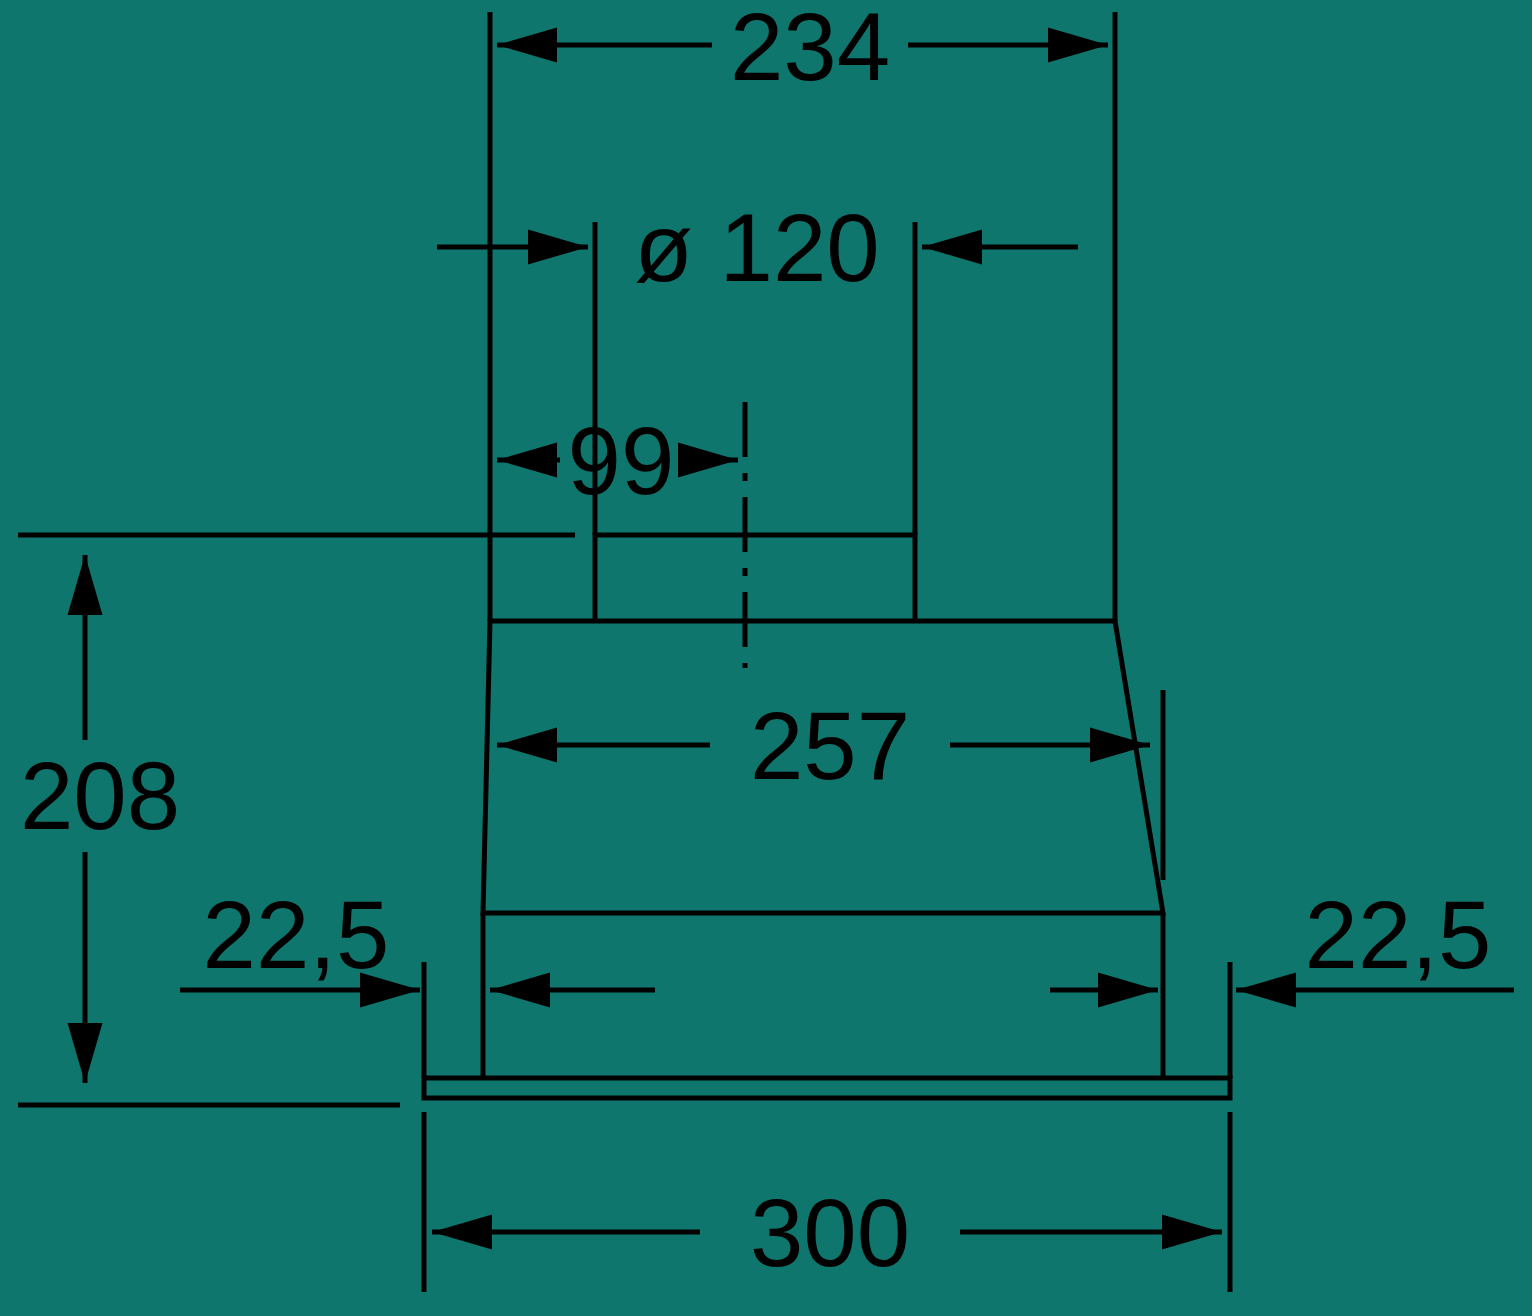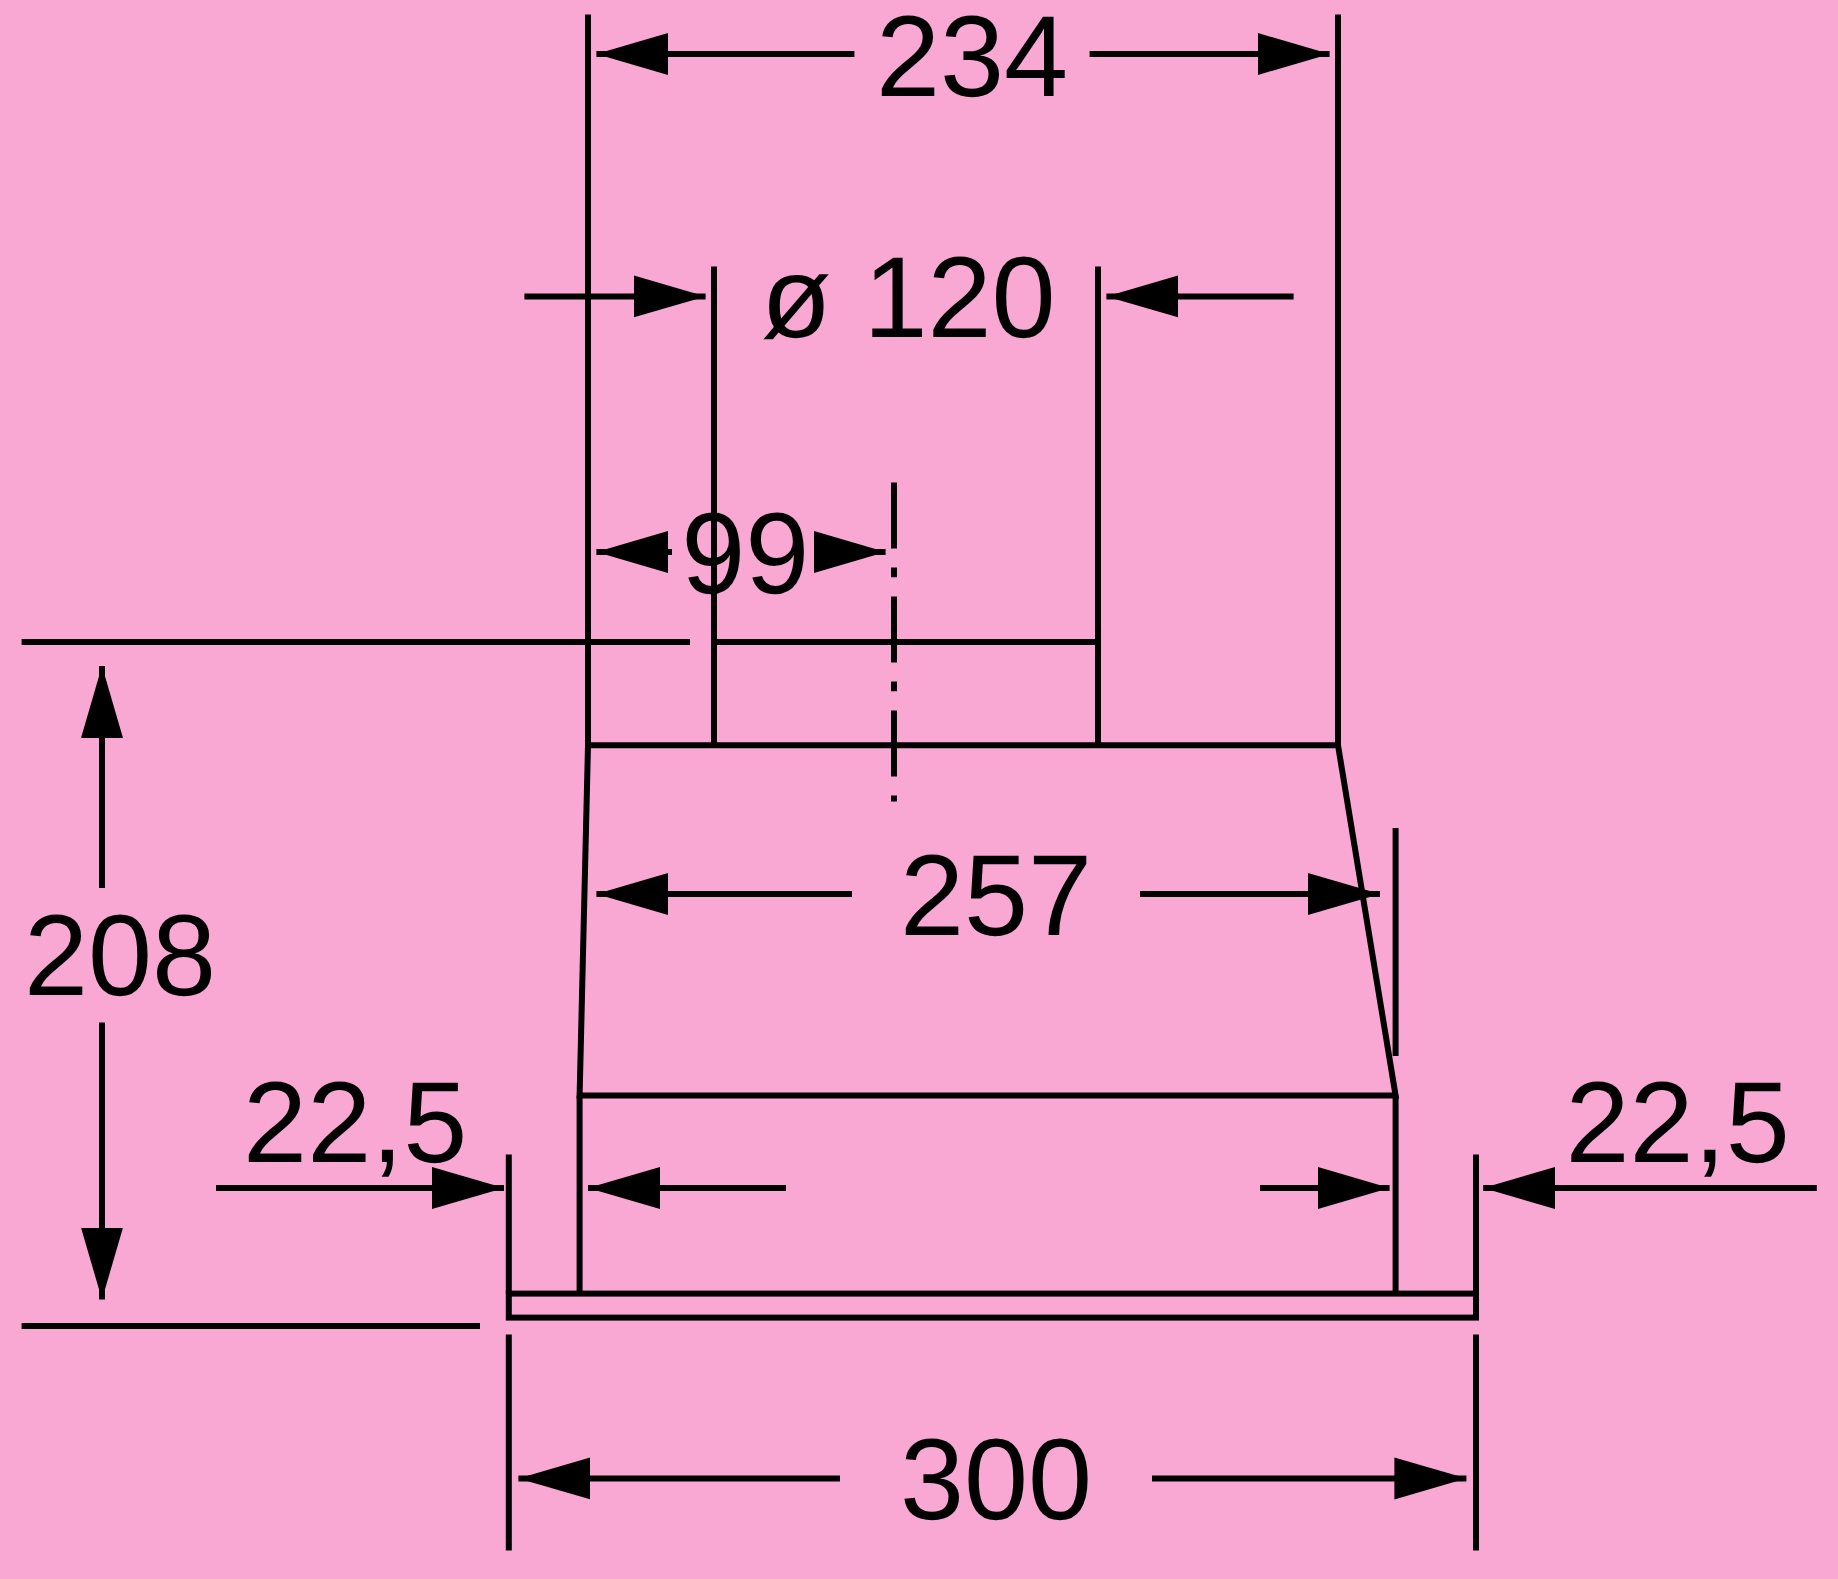--- a/index.html
+++ b/index.html
@@ -4,21 +4,21 @@
 <style>
   html, body {
     margin: 0;
     padding: 0;
     background: #ffffff;
   }
   .canvas {
     width: 1532px;
     height: 1316px;
     position: relative;
-    background: #f9a8d4;
+    background: #0f766e;
     overflow: hidden;
   }
   svg { display: block; }
   .ln {
     stroke: #000000;
     stroke-width: 5;
     fill: none;
   }
   .ln-thin {
     stroke: #000000;

